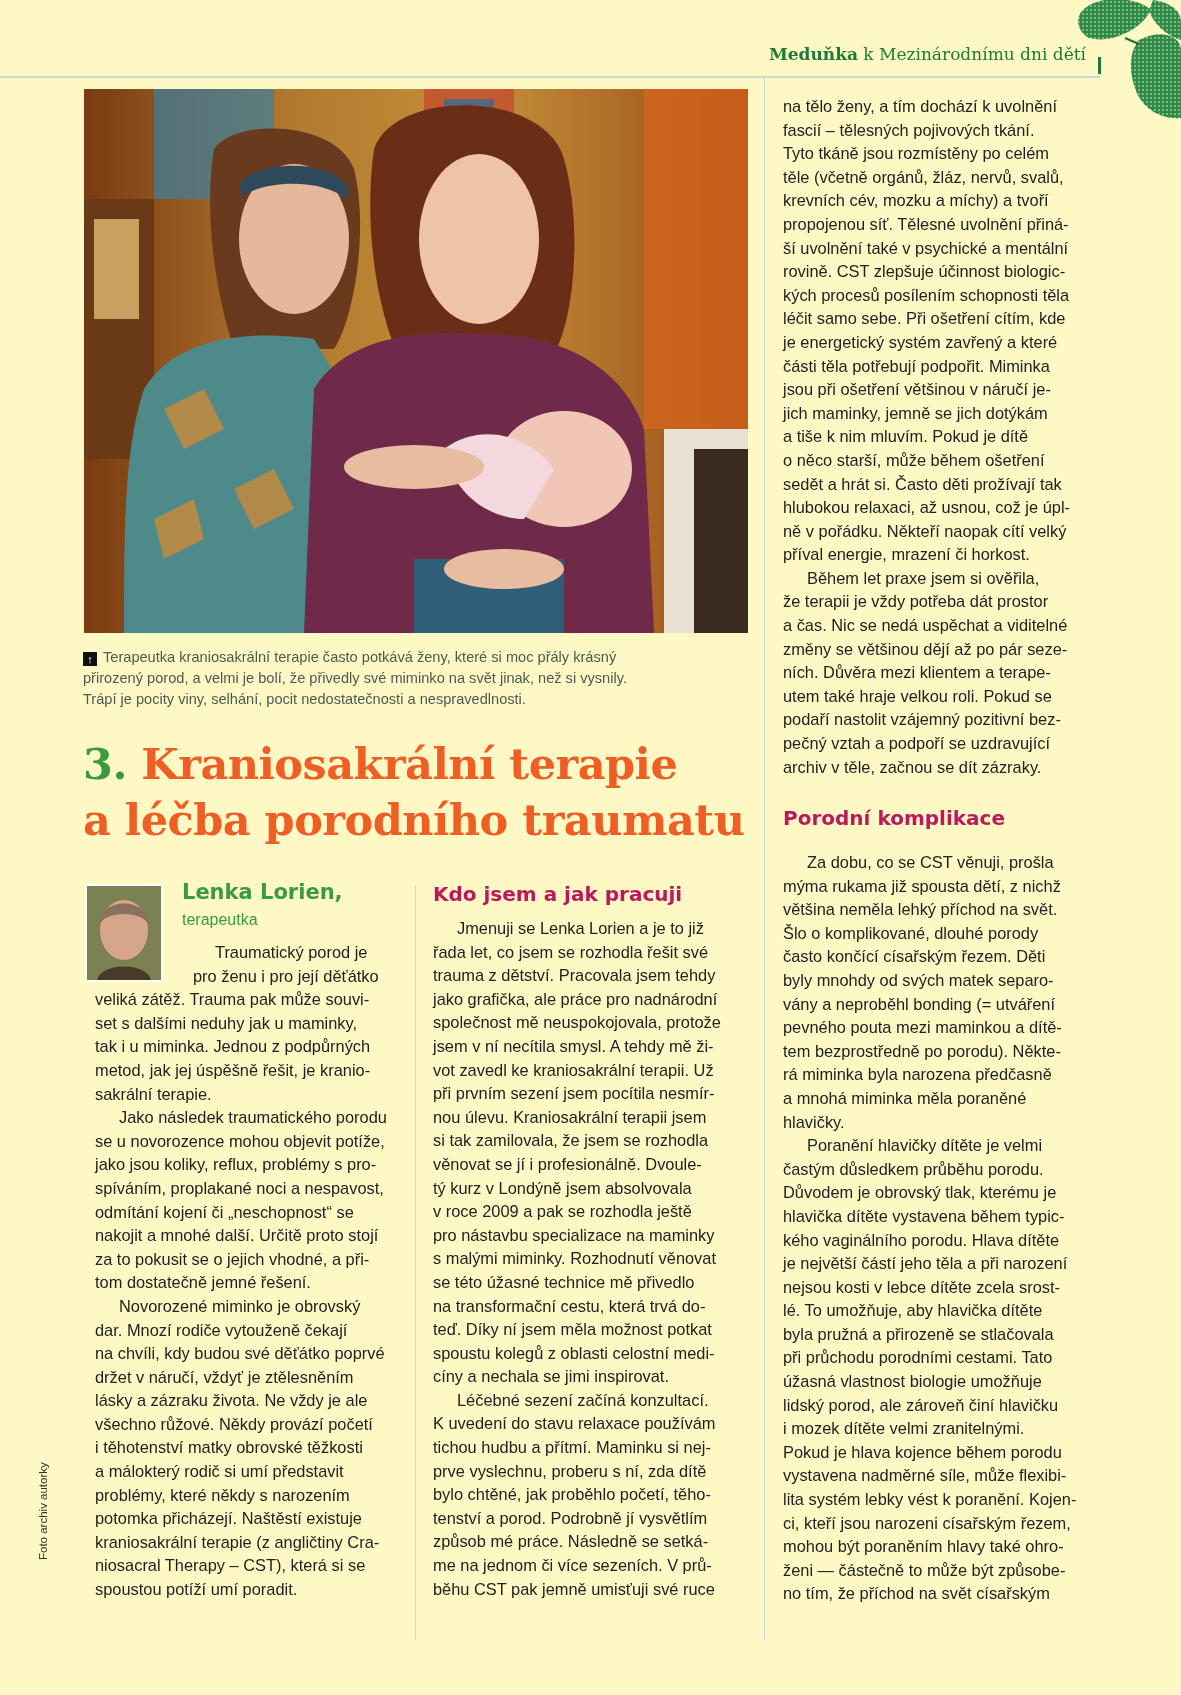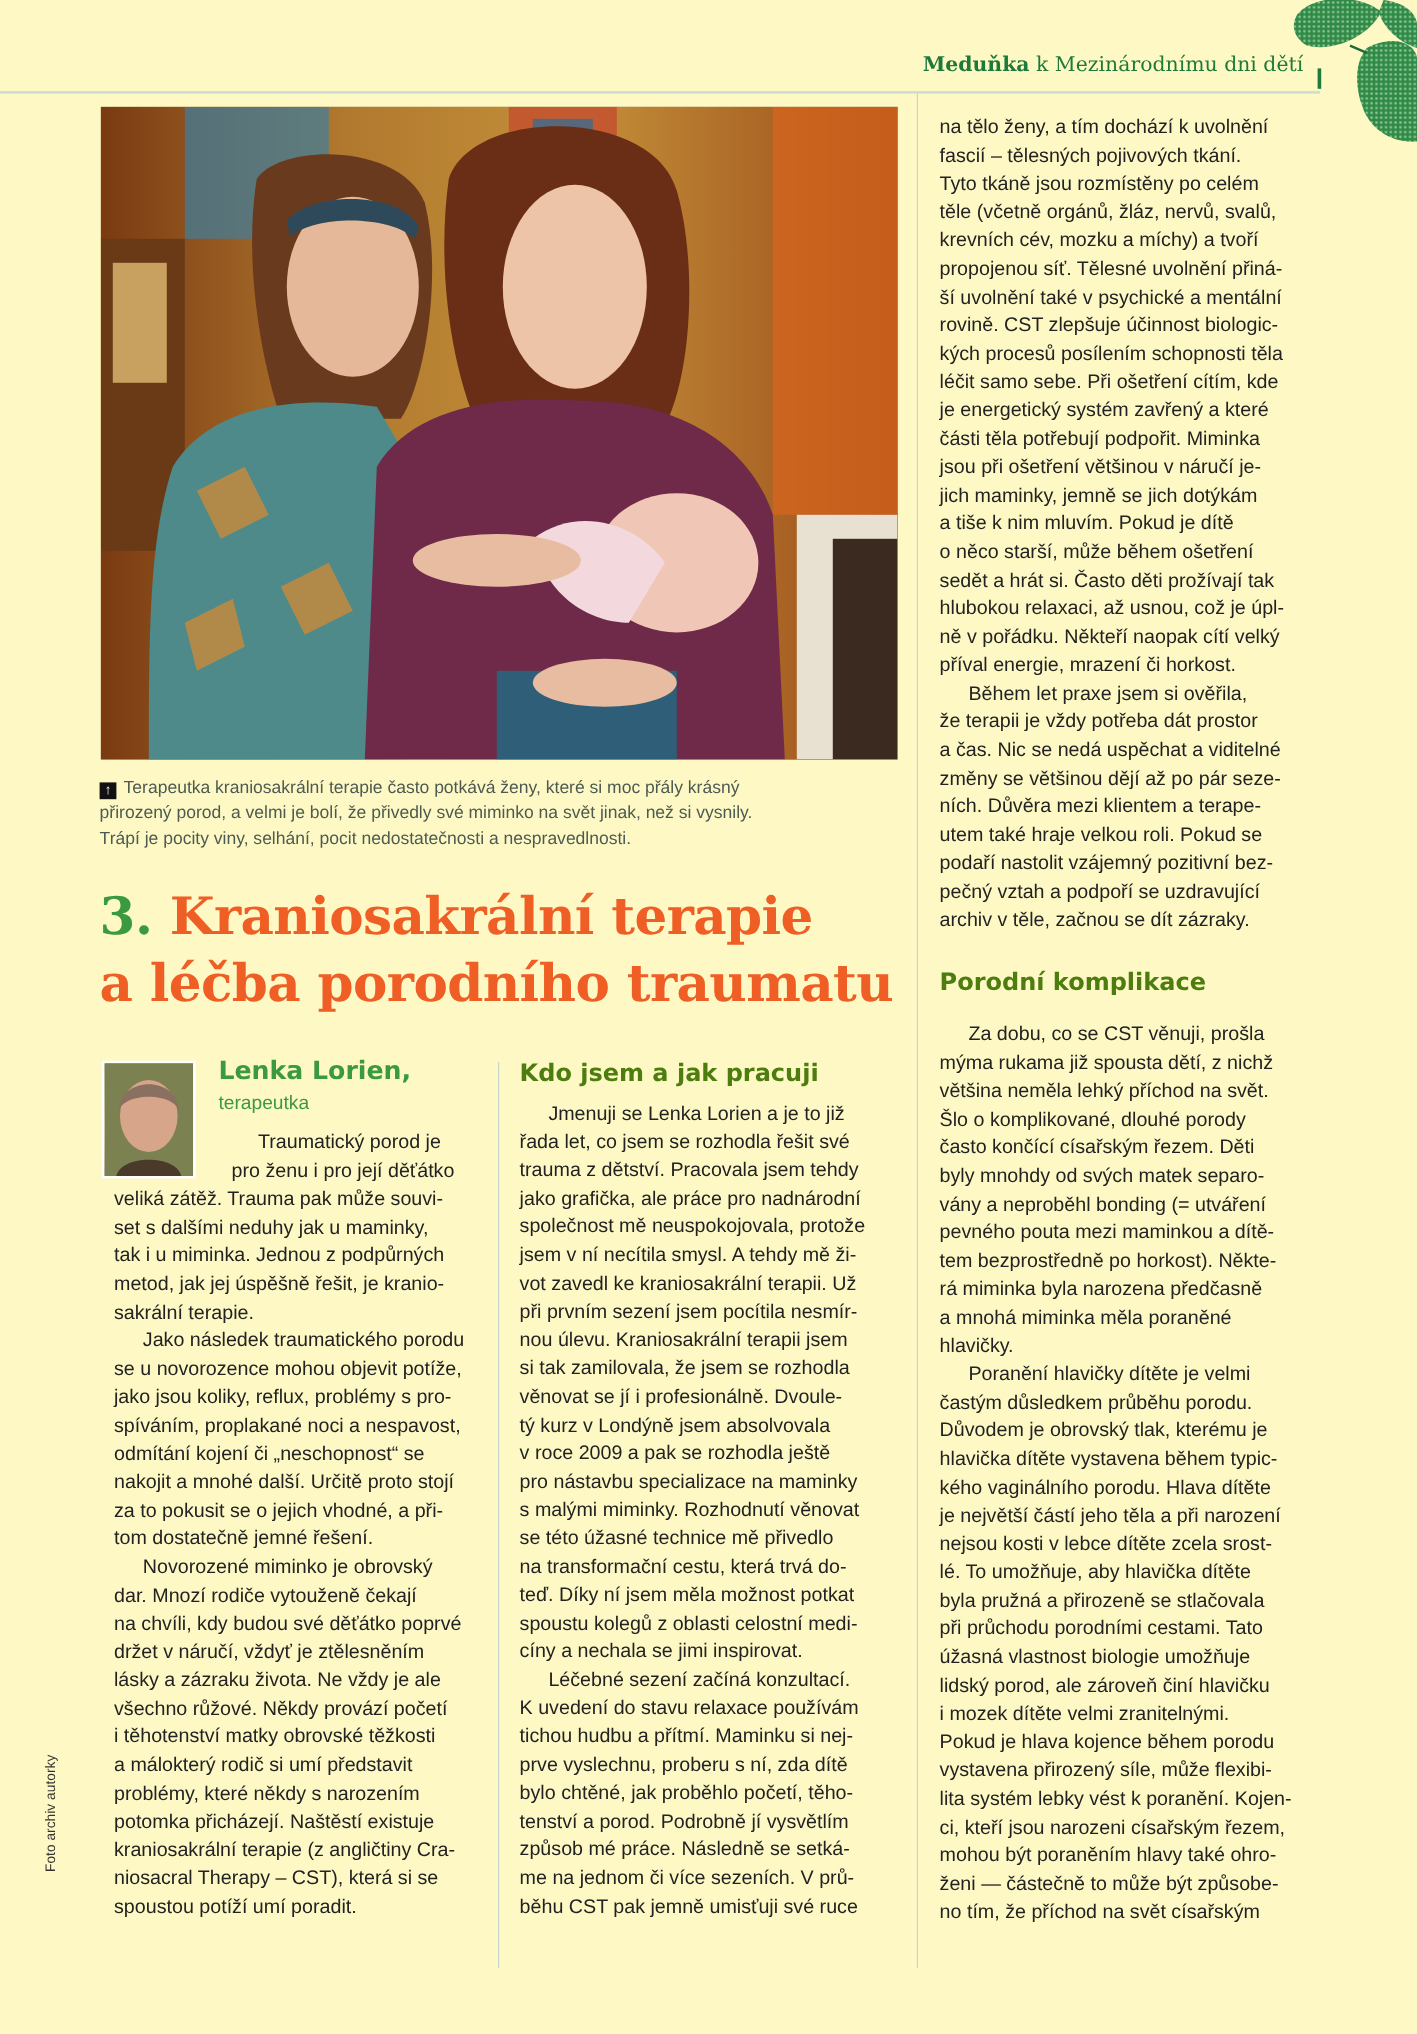--- a/index.html
+++ b/index.html
@@ -67,21 +67,21 @@
     font-family: "Liberation Sans", sans-serif; font-size: 16px; color: #3b9a40;
   }
 
   .col {
     position: absolute;
     font-family: "Liberation Sans", sans-serif; font-size: 16.4px; line-height: 23.6px; color: #222;
   }
   .col .ln { display: block; white-space: nowrap; }
 
   .subhead {
-    font-family: "DejaVu Sans", sans-serif; font-weight: bold; font-size: 20px; color: #4d7c0f;
+    font-family: "DejaVu Sans", sans-serif; font-weight: bold; font-size: 20px; color: #be185d;
     position: absolute;
   }
 
   .credit {
     position: absolute; left: 37px; top: 1560px;
     transform: rotate(-90deg); transform-origin: left top;
     font-family: "Liberation Sans", sans-serif; font-size: 11.5px; color: #333; white-space: nowrap;
   }
 
   
@@ -293,39 +293,39 @@
 
   <div class="col" style="left:783px; top:851px; width:325px;">
     <span class="ln" style="padding-left:24px">Za dobu, co se CST věnuji, prošla</span>
     <span class="ln">mýma rukama již spousta dětí, z nichž</span>
     <span class="ln">většina neměla lehký příchod na svět.</span>
     <span class="ln">Šlo o komplikované, dlouhé porody</span>
     <span class="ln">často končící císařským řezem. Děti</span>
     <span class="ln">byly mnohdy od svých matek separo-</span>
     <span class="ln">vány a neproběhl bonding (= utváření</span>
     <span class="ln">pevného pouta mezi maminkou a dítě-</span>
-    <span class="ln">tem bezprostředně po horkost). Někte-</span>
+    <span class="ln">tem bezprostředně po porodu). Někte-</span>
     <span class="ln">rá miminka byla narozena předčasně</span>
     <span class="ln">a mnohá miminka měla poraněné</span>
     <span class="ln">hlavičky.</span>
     <span class="ln" style="padding-left:24px">Poranění hlavičky dítěte je velmi</span>
     <span class="ln">častým důsledkem průběhu porodu.</span>
     <span class="ln">Důvodem je obrovský tlak, kterému je</span>
     <span class="ln">hlavička dítěte vystavena během typic-</span>
     <span class="ln">kého vaginálního porodu. Hlava dítěte</span>
     <span class="ln">je největší částí jeho těla a při narození</span>
     <span class="ln">nejsou kosti v lebce dítěte zcela srost-</span>
     <span class="ln">lé. To umožňuje, aby hlavička dítěte</span>
     <span class="ln">byla pružná a přirozeně se stlačovala</span>
     <span class="ln">při průchodu porodními cestami. Tato</span>
     <span class="ln">úžasná vlastnost biologie umožňuje</span>
     <span class="ln">lidský porod, ale zároveň činí hlavičku</span>
     <span class="ln">i mozek dítěte velmi zranitelnými.</span>
     <span class="ln">Pokud je hlava kojence během porodu</span>
-    <span class="ln">vystavena přirozený síle, může flexibi-</span>
+    <span class="ln">vystavena nadměrné síle, může flexibi-</span>
     <span class="ln">lita systém lebky vést k poranění. Kojen-</span>
     <span class="ln">ci, kteří jsou narozeni císařským řezem,</span>
     <span class="ln">mohou být poraněním hlavy také ohro-</span>
     <span class="ln">ženi — částečně to může být způsobe-</span>
     <span class="ln">no tím, že příchod na svět císařským</span>
   </div>
 
 </div>
 
 </body></html>

